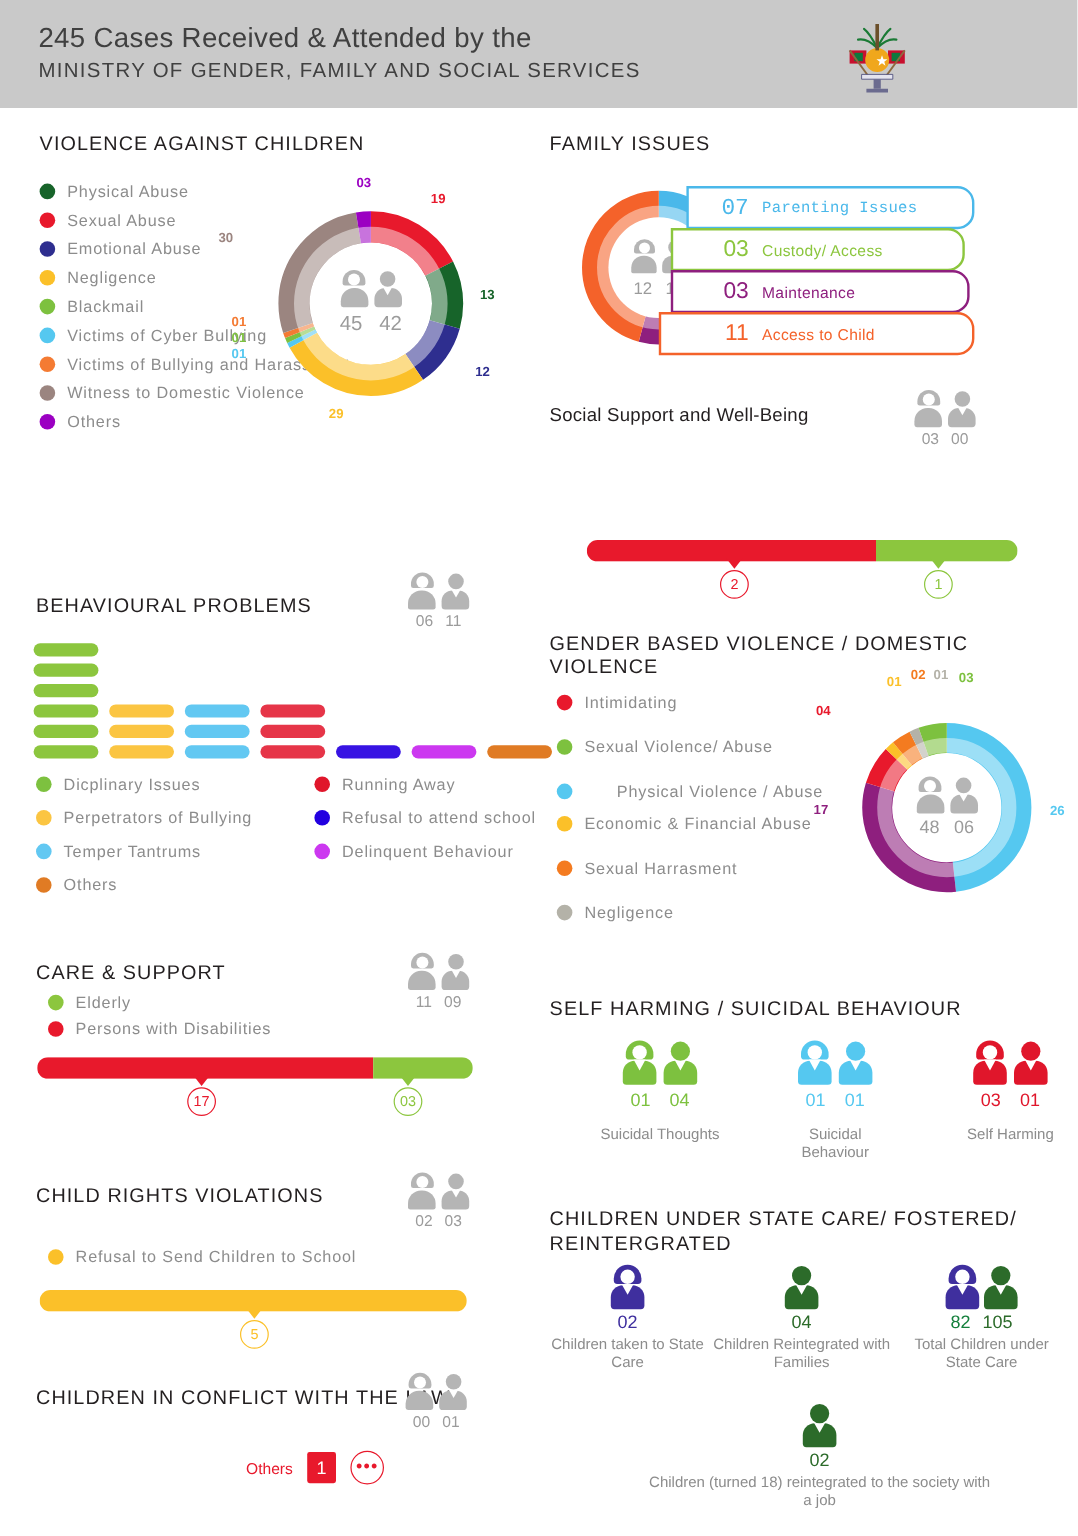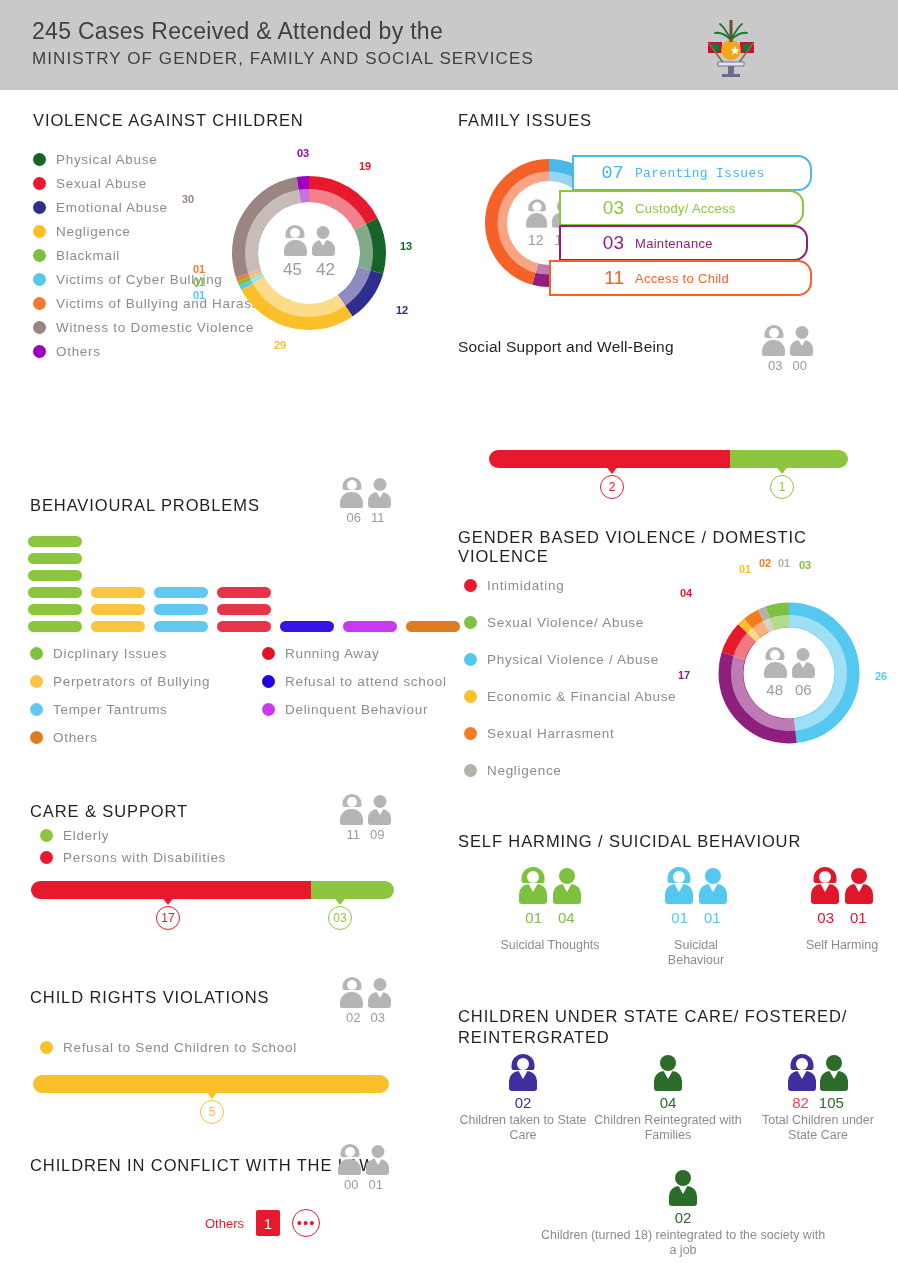--- a/index.html
+++ b/index.html
@@ -383,21 +383,21 @@
 
   <div style="position:absolute;left:464px;top:578px;width:320px;">
     <div class="legend-row" style="margin-bottom:22px;">
         <span class="dot" style="background:#e8192c"></span>
         <span class="legend-label">Intimidating</span>
       </div>
     <div class="legend-row" style="margin-bottom:22px;">
         <span class="dot" style="background:#7dc13f"></span>
         <span class="legend-label">Sexual Violence/ Abuse</span>
       </div>
-    <div class="legend-row" style="margin-bottom:22px;">
+    <div class="legend-row" style="margin-bottom:12px;gap:27px;">
         <span class="dot" style="background:#55c8f0"></span>
         <span class="legend-label">Physical Violence / Abuse</span>
       </div>
     <div class="legend-row" style="margin-bottom:22px;">
         <span class="dot" style="background:#fbc029"></span>
         <span class="legend-label">Economic &amp; Financial Abuse</span>
       </div>
     <div class="legend-row" style="margin-bottom:22px;">
         <span class="dot" style="background:#f47b20"></span>
         <span class="legend-label">Sexual Harrasment</span>
@@ -635,21 +635,21 @@
             <span class="c-hair"></span>
             <span class="c-head"></span>
             <span class="c-body"></span>
           </span>
         <span class="cperson m" style="color:#2c6b2a;">
             <span class="c-head"></span>
             <span class="c-body"></span>
           </span>
       </div>
       <div style="display:flex;gap:10px;margin-top:3px;font-size:15px;">
-        <span style="color:#ef4444;">82</span>
+        <span style="color:#15803d;">82</span>
         <span style="color:#2c6b2a;">105</span>
       </div>
       <div class="stat-cap" style="margin-top:2px;">Total Children under State Care</div>
     </div>
   </div>
 
   <div style="position:absolute;left:538px;top:1170px;width:290px;display:flex;flex-direction:column;align-items:center;">
     <span class="cperson m" style="color:#2c6b2a;">
         <span class="c-head"></span>
         <span class="c-body"></span>

